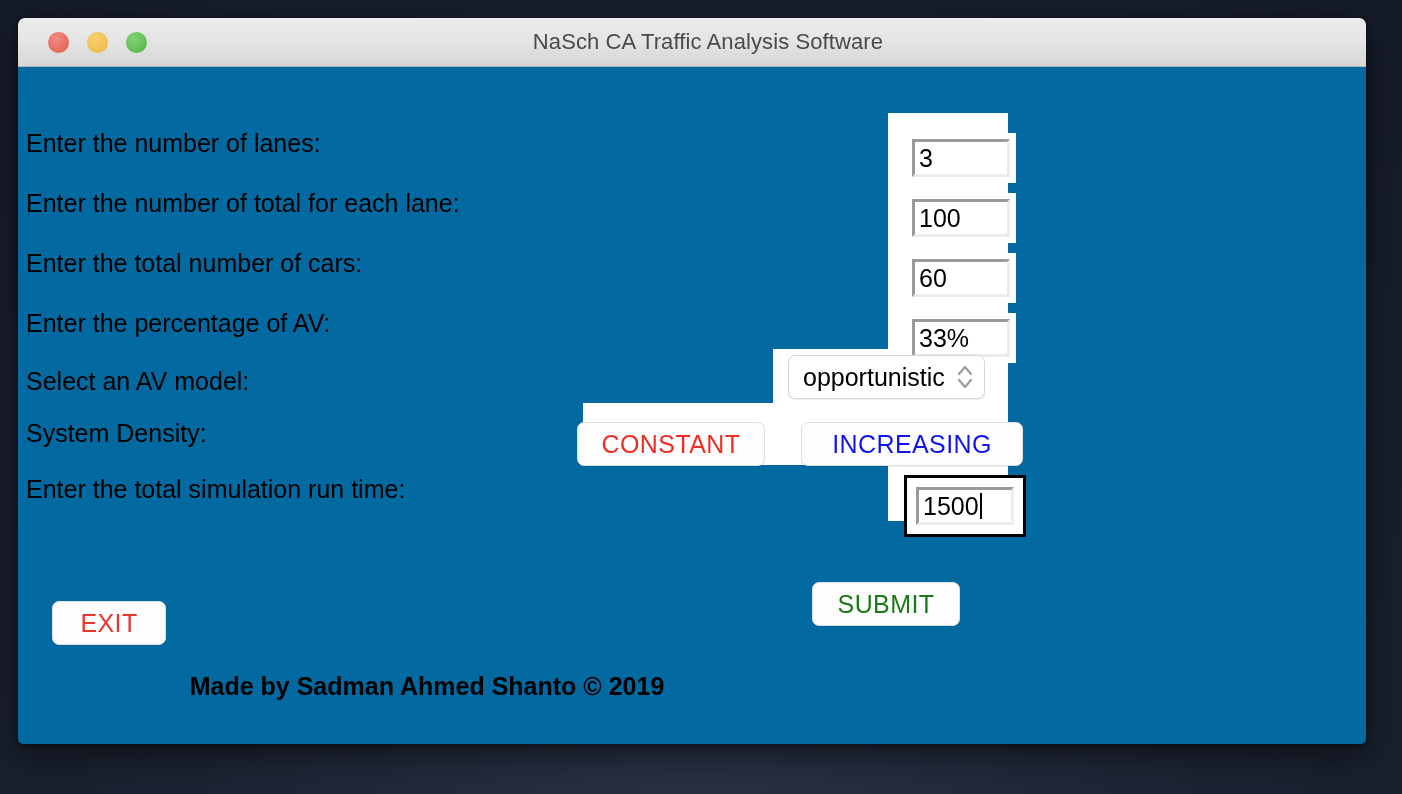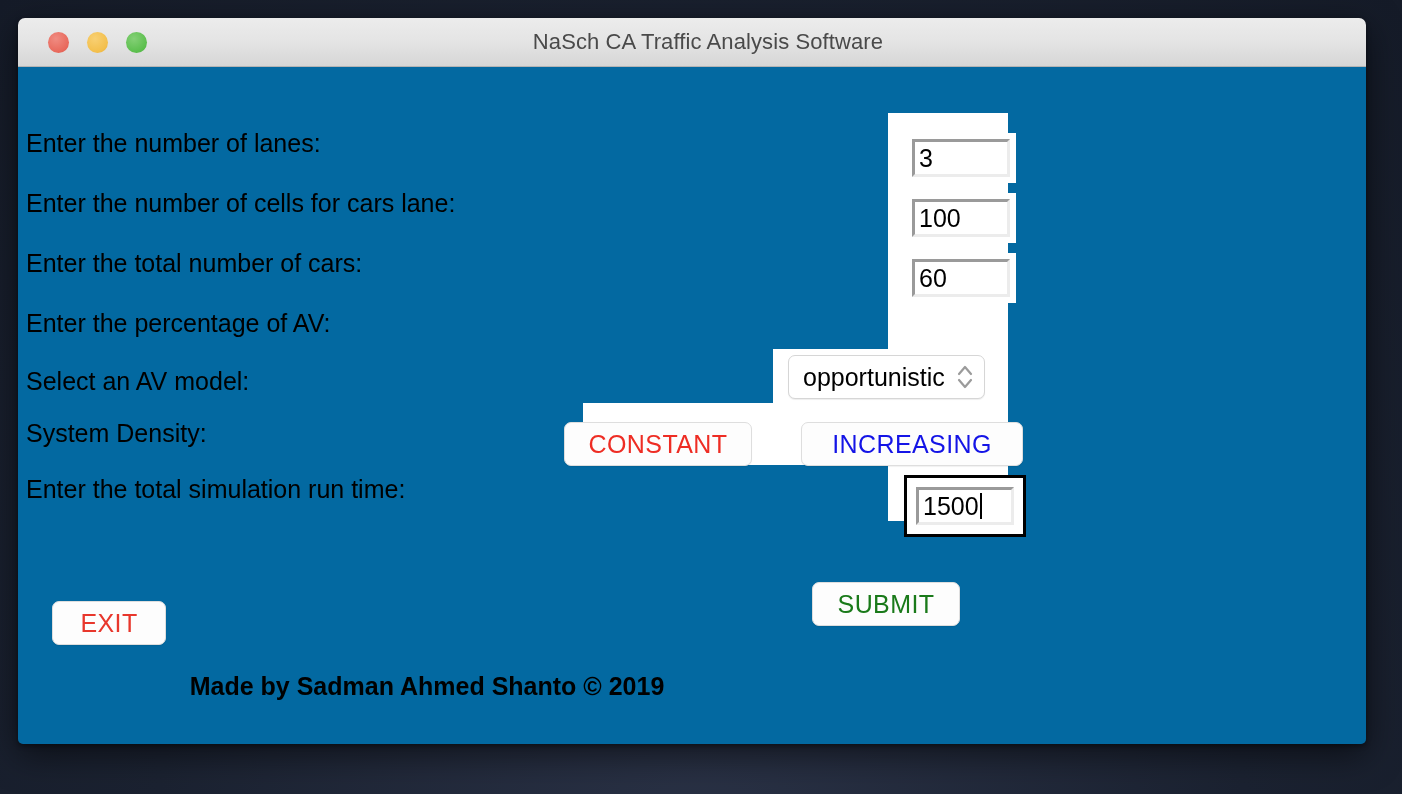--- a/index.html
+++ b/index.html
@@ -211,45 +211,48 @@
     <div class="panel panel-a"></div>
     <div class="panel panel-b"></div>
     <div class="panel panel-c"></div>
     <div class="panel panel-d"></div>
 
     <div class="label" style="top:62px">Enter the number of lanes:</div>
     <div class="entry-wrap" style="left:888px; top:66px">
       <div class="entry">3</div>
     </div>
 
-    <div class="label" style="top:122px">Enter the number of cells for cars lane:</div>
+    <div class="label" style="top:122px">Enter the number of total for each lane:</div>
     <div class="entry-wrap" style="left:888px; top:126px">
       <div class="entry">100</div>
     </div>
 
     <div class="label" style="top:182px">Enter the total number of cars:</div>
     <div class="entry-wrap" style="left:888px; top:186px">
       <div class="entry">60</div>
     </div>
 
     <div class="label" style="top:242px">Enter the percentage of AV:</div>
+    <div class="entry-wrap" style="left:888px; top:246px">
+      <div class="entry">33%</div>
+    </div>
 
     <div class="label" style="top:300px">Select an AV model:</div>
     <div class="combo" style="left:770px; top:288px; width:197px;">
       <span>opportunistic</span>
       <span class="chev">
         <svg width="18" height="30" viewBox="0 0 18 30" aria-hidden="true">
           <polyline points="3,12 9,5 15,12" fill="none" stroke="#9b9b9b" stroke-width="2.2" stroke-linecap="round" stroke-linejoin="round"></polyline>
           <polyline points="3,18 9,25 15,18" fill="none" stroke="#9b9b9b" stroke-width="2.2" stroke-linecap="round" stroke-linejoin="round"></polyline>
         </svg>
       </span>
     </div>
 
     <div class="label" style="top:352px">System Density:</div>
-    <div class="btn" style="left:546px; top:355px; width:188px; color:#ee2d24;">CONSTANT</div>
+    <div class="btn" style="left:559px; top:355px; width:188px; color:#ee2d24;">CONSTANT</div>
     <div class="btn" style="left:783px; top:355px; width:222px; color:#1414e6;">INCREASING</div>
 
     <div class="label" style="top:408px">Enter the total simulation run time:</div>
     <div class="entry-wrap focused" style="left:886px; top:408px">
       <div class="entry">
           <span>1500</span>
           <span class="caret"></span>
         </div>
     </div>
 

